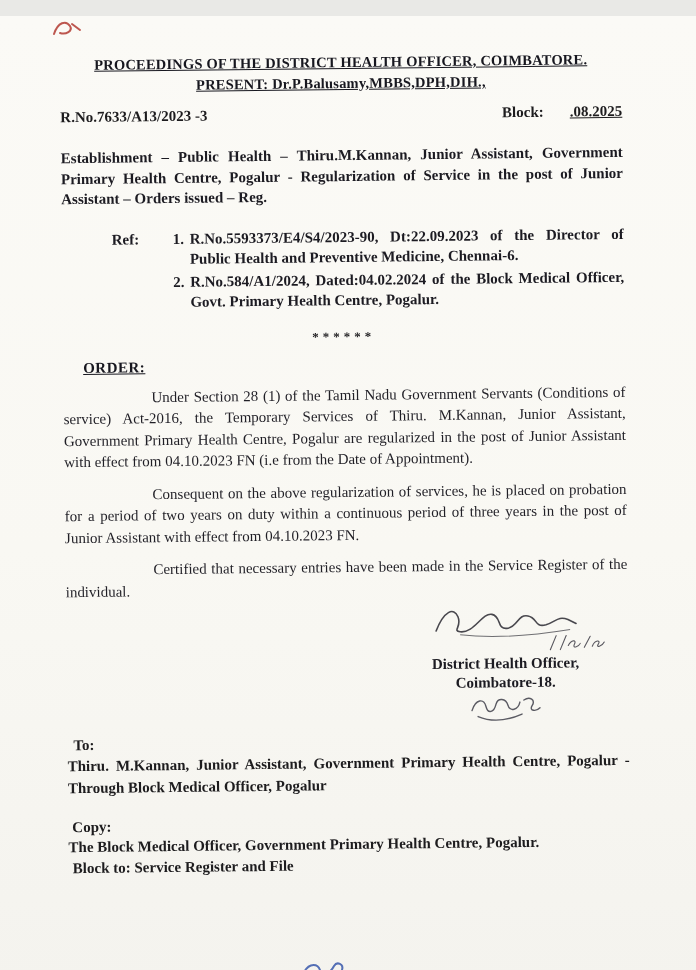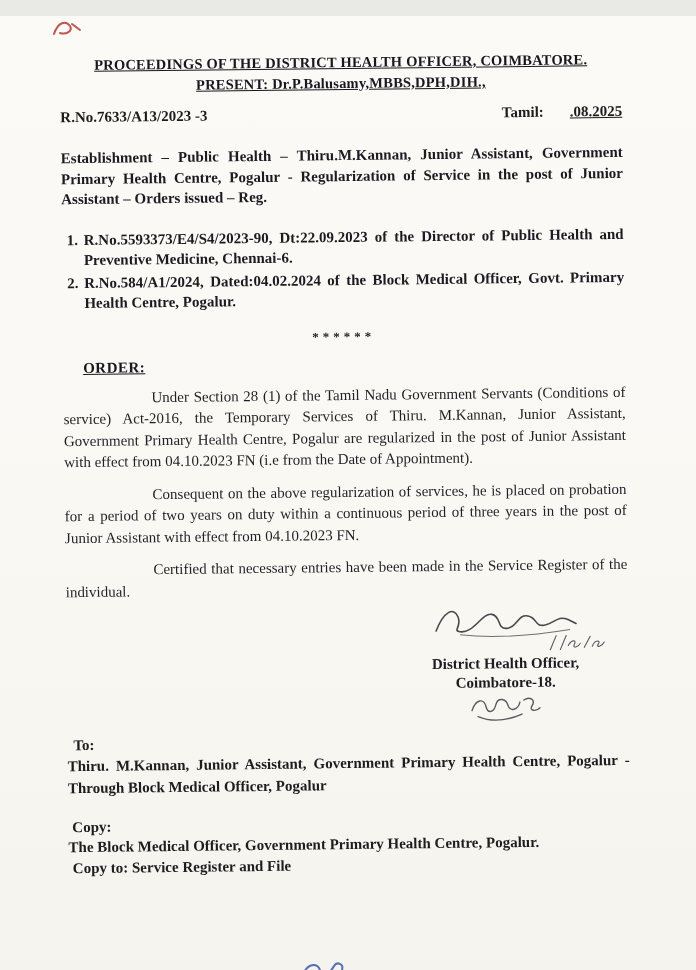--- a/index.html
+++ b/index.html
@@ -57,29 +57,30 @@
   </svg>
 
   <div class="doc">
 
     <div class="title">PROCEEDINGS OF THE DISTRICT HEALTH OFFICER, COIMBATORE.</div>
     <div class="title">PRESENT: Dr.P.Balusamy,MBBS,DPH,DIH.,</div>
 
     <div class="refrow">
       <span>R.No.7633/A13/2023 -3</span>
       <span class="dated">
-        <span>Tamil:</span><span class="val">.08.2025</span>
+        <span>Block:</span><span class="val">.08.2025</span>
       </span>
     </div>
 
     <div class="subrow">
       <div class="subtext">Establishment – Public Health – Thiru.M.Kannan, Junior Assistant, Government Primary Health Centre, Pogalur - Regularization of Service in the post of Junior Assistant – Orders issued – Reg.</div>
     </div>
 
     <div class="refsrow">
+      <span class="lbl">Ref:</span>
       <ol class="reflist">
         <li>R.No.5593373/E4/S4/2023-90, Dt:22.09.2023 of the Director of Public Health and Preventive Medicine, Chennai-6.</li>
         <li>R.No.584/A1/2024, Dated:04.02.2024 of the Block Medical Officer, Govt. Primary Health Centre, Pogalur.</li>
       </ol>
     </div>
 
     <div class="stars">******</div>
 
     <div class="order">ORDER:</div>
 
@@ -101,21 +102,21 @@
         <path d="M8 18 C 12 6, 20 6, 22 14 C 24 22, 30 20, 32 12 C 34 5, 42 6, 44 13 C 46 20, 54 18, 56 10 M14 24 C 28 30, 44 28, 58 22 M60 8 C 66 4, 72 8, 68 14 C 65 19, 72 20, 76 16" fill="none" stroke="#403f4a" stroke-width="1.4" stroke-linecap="round" opacity="0.85"></path>
       </svg>
     </div>
 
     <div class="to-label">To:</div>
     <div class="to-text">Thiru. M.Kannan, Junior Assistant, Government Primary Health Centre, Pogalur - Through Block Medical Officer, Pogalur</div>
 
     <div class="copy-label">Copy:</div>
     <div class="copy-text">The Block Medical Officer, Government Primary Health Centre, Pogalur.</div>
     <div class="copyto">
-      <span>Copy to:</span>
+      <span>Block to:</span>
       <span>Service Register and File</span>
     </div>
 
   </div>
 
   <div class="scan-edge"></div>
   <div class="scan-edge2"></div>
   <svg class="blue-mark" width="48" height="18" viewBox="0 0 48 18">
     <path d="M4 12 C 10 2, 18 4, 20 10 C 22 16, 30 14, 34 6 C 37 1, 44 4, 42 10" fill="none" stroke="#2c4da6" stroke-width="2" stroke-linecap="round" opacity="0.8"></path>
   </svg>

